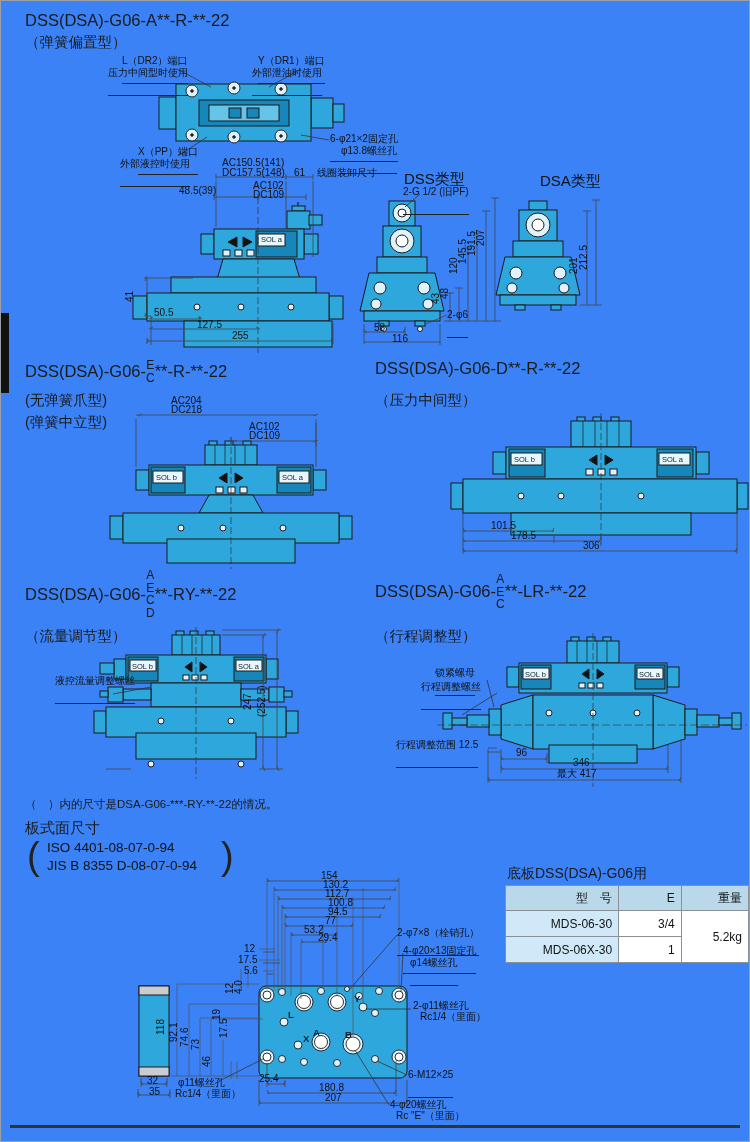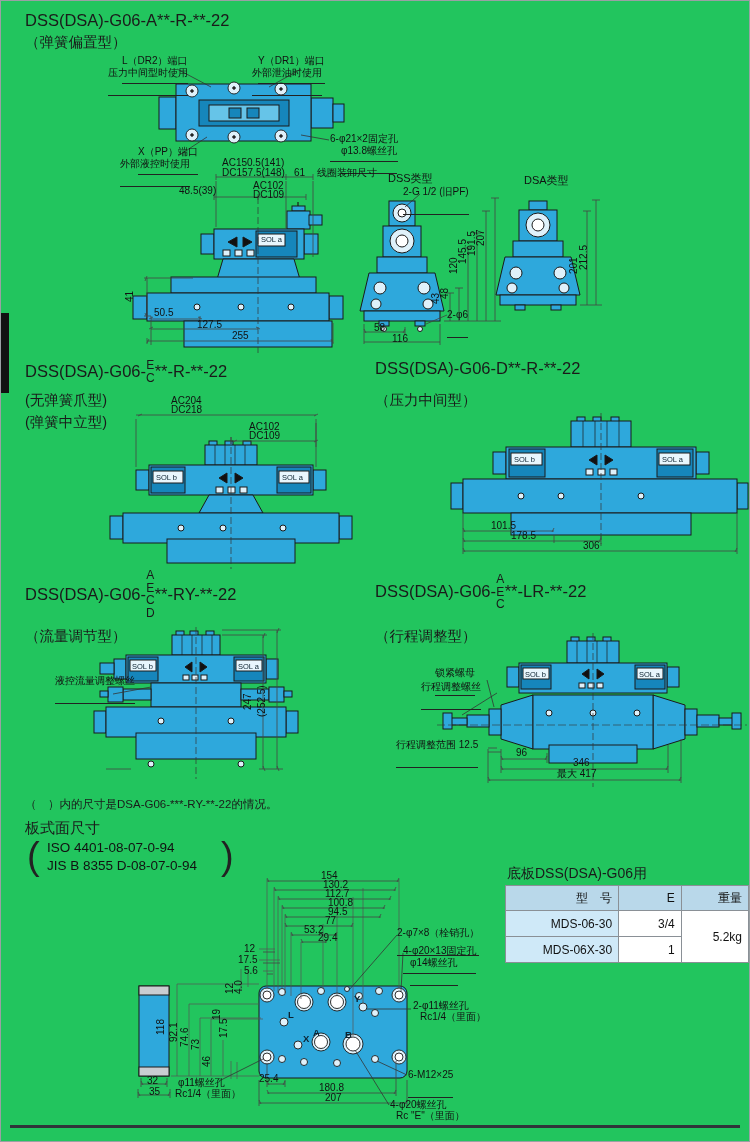--- a/index.html
+++ b/index.html
@@ -1,17 +1,17 @@
 <!DOCTYPE html>
 <html><head>
 <meta charset="utf-8">
 <style>
   html,body{margin:0;padding:0;background:#e8e8e8;font-family:"Liberation Sans","DejaVu Sans",sans-serif;}
-  .page{position:relative;width:748px;height:1140px;background:#22c55e;border:1px solid #9aa0a4;overflow:hidden;color:#111;text-decoration:underline;}
-  .lb{position:absolute;font-size:10px;line-height:11px;white-space:nowrap;color:#111;} .d11{font-size:11px;}
+  .page{position:relative;width:748px;height:1140px;background:#3b82f6;border:1px solid #9aa0a4;overflow:hidden;color:#111;text-decoration:underline;}
+  .lb{position:absolute;font-size:10px;line-height:11px;white-space:nowrap;color:#111;} .d11{font-size:15px;margin-left:16px;}
   .ul{border-bottom:1px solid #222;padding-bottom:17px;}
   .rot{transform:rotate(-90deg);transform-origin:left bottom;}
   .sec-title{position:absolute;font-size:16.5px;color:#1a1a1a;white-space:nowrap;}
   .sec-sub{position:absolute;font-size:14.5px;color:#1a1a1a;white-space:nowrap;}
   .title-row{position:absolute;display:flex;align-items:center;font-size:16.5px;color:#1a1a1a;white-space:nowrap;}
   .stack{display:inline-flex;flex-direction:column;align-items:center;font-size:12px;line-height:12.5px;}
   .stack i{font-style:normal;}
   .sol{position:absolute;font-size:7.5px;line-height:9px;color:#0b2230;}
   .port{position:absolute;font-size:9.5px;font-weight:bold;color:#0b2230;}
   .paren{position:absolute;font-size:38px;font-weight:300;color:#222;line-height:38px;}

